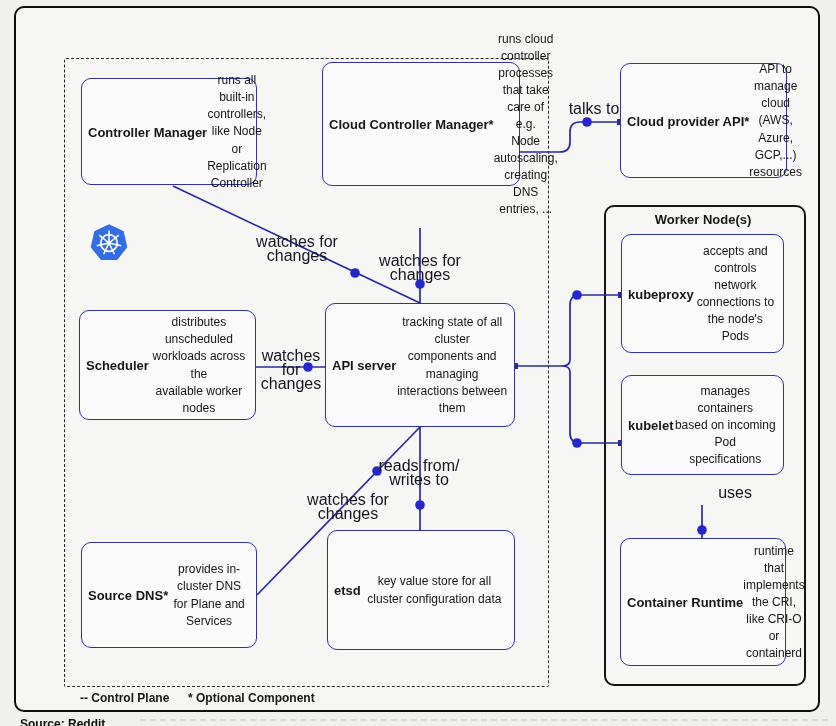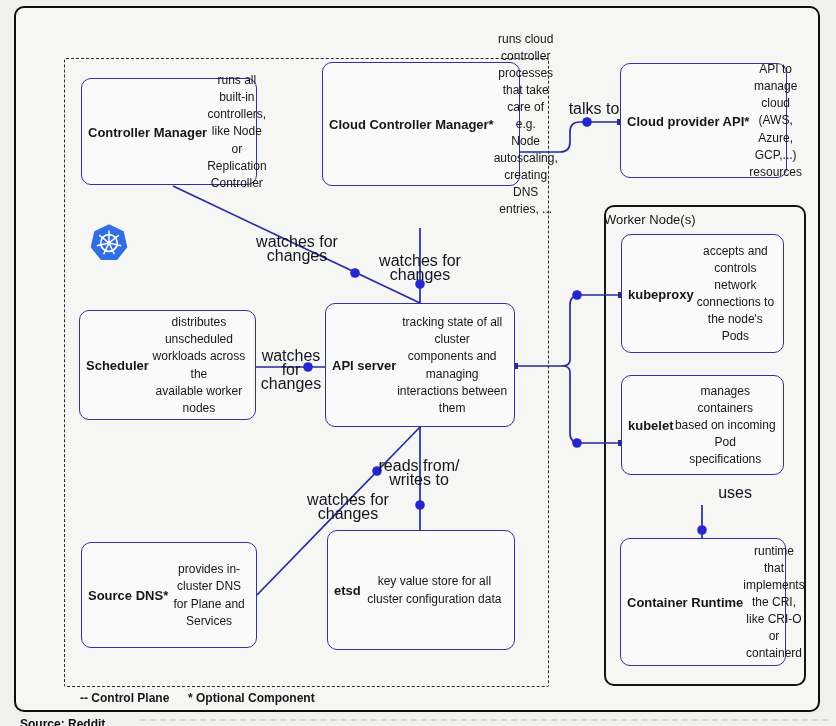--- a/index.html
+++ b/index.html
@@ -17,21 +17,21 @@
   .control-plane{
     position:absolute;left:64px;top:58px;width:483px;height:627px;
     border:1.6px dashed #2b2b2b;border-radius:2px;
   }
   .worker{
     position:absolute;left:604px;top:205px;width:198px;height:477px;
     border:2px solid #151515;border-radius:10px;
   }
   .worker-title{
     position:absolute;left:604px;top:212px;width:198px;
-    text-align:left;font-weight:normal;font-size:13px;
+    text-align:center;font-weight:bold;font-size:13px;
   }
   svg.wires{position:absolute;left:0;top:0;pointer-events:none;}
   .edge{stroke:var(--line,#29299e);stroke-width:1.7;fill:none;}
   .dot{fill:var(--dot,#2626cf);}
   .nub{fill:var(--line,#29299e);}
   .node{
     position:absolute;box-sizing:border-box;
     border:1.8px solid var(--box-border,#32329f);
     border-radius:10px;background:var(--box-bg,#fafafa);
     display:flex;flex-direction:row;align-items:center;

